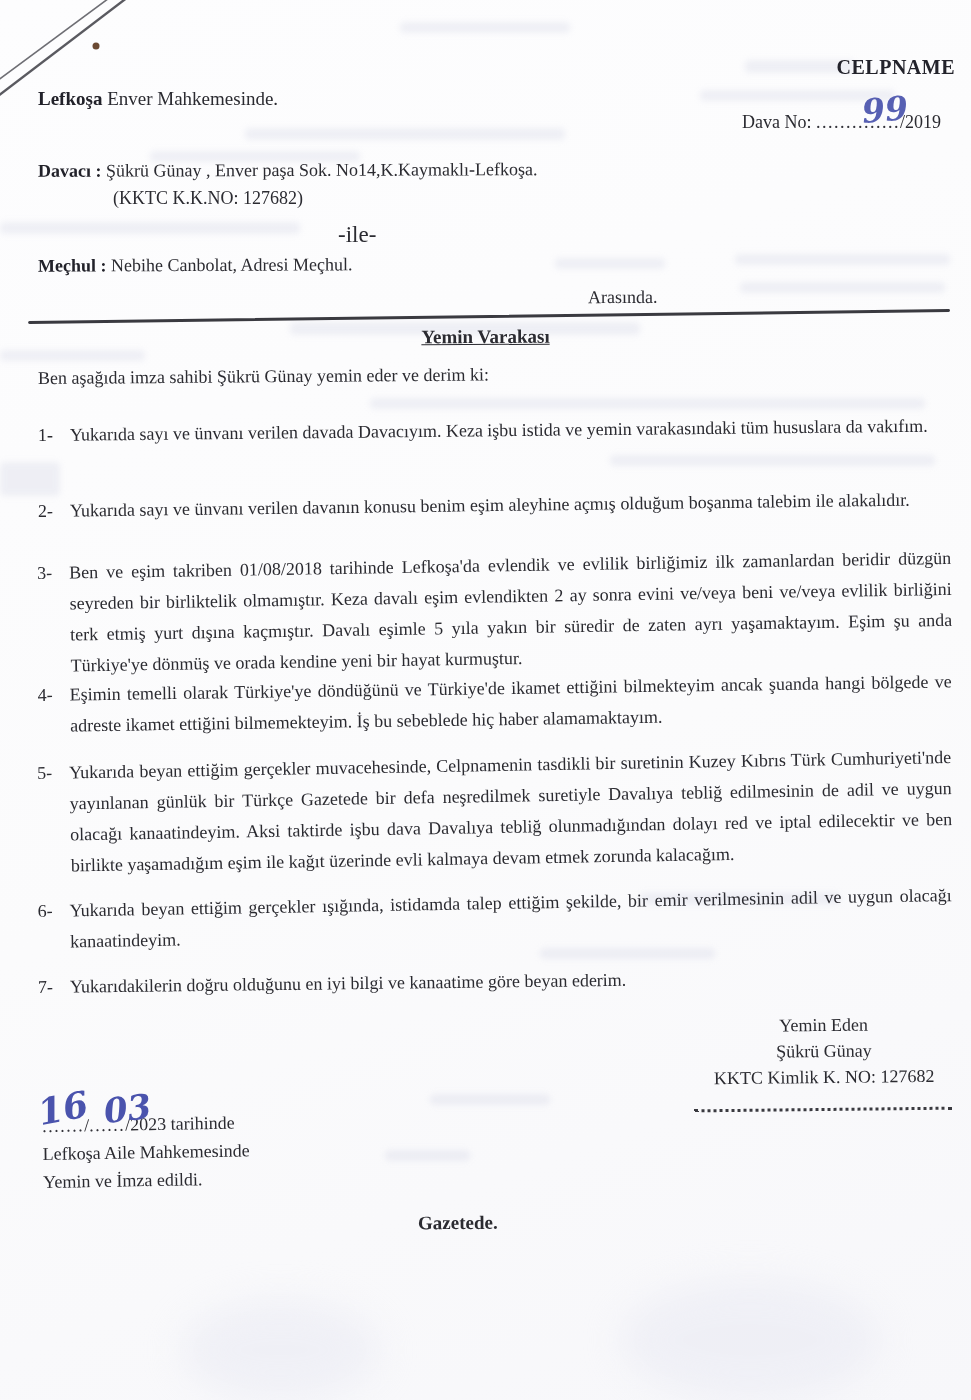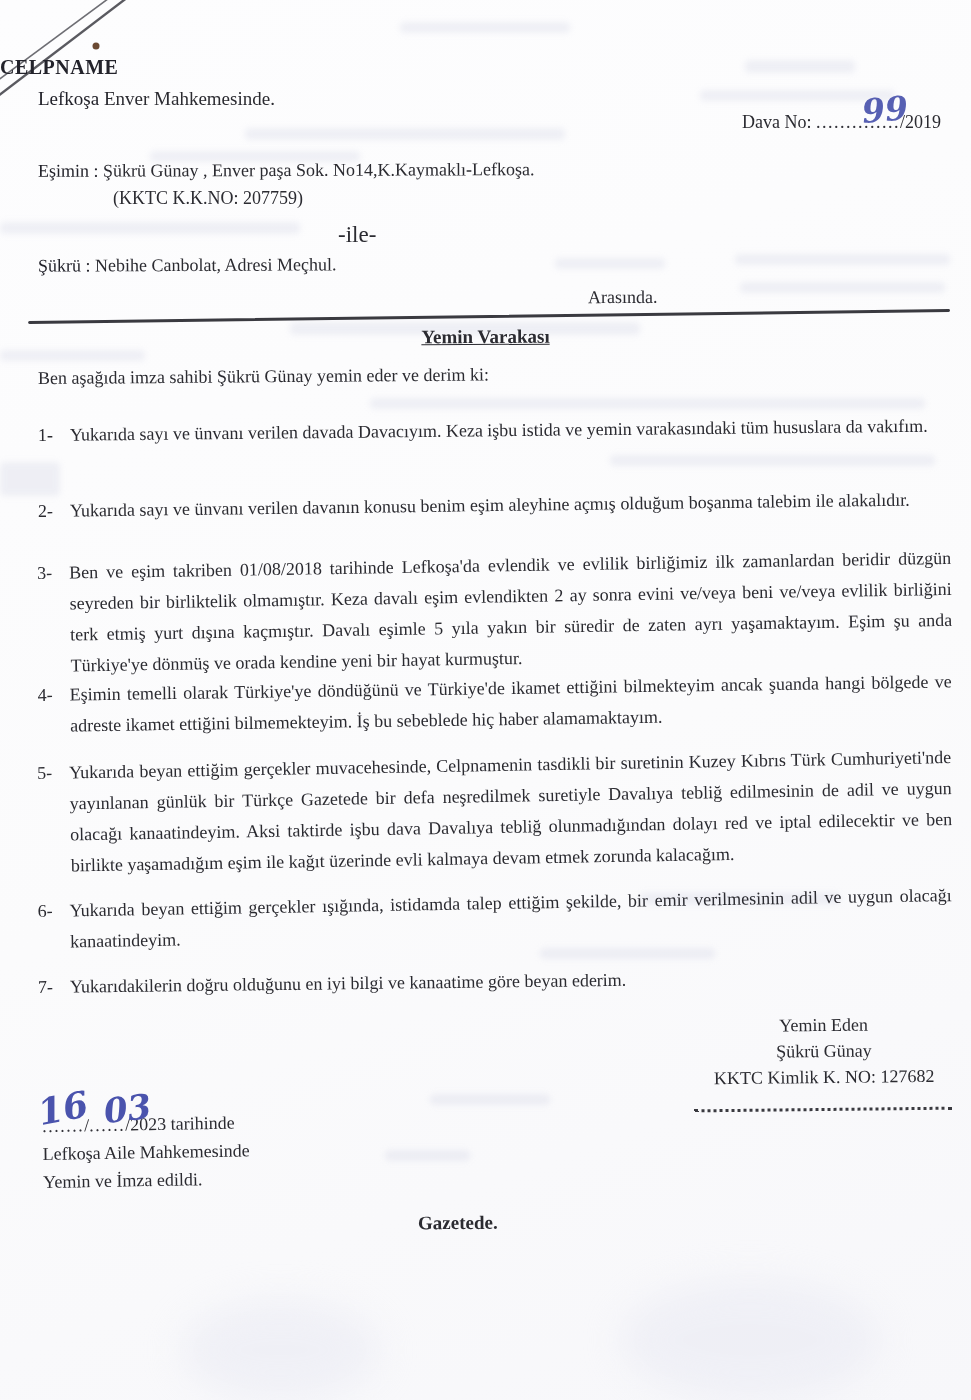--- a/index.html
+++ b/index.html
@@ -9,24 +9,24 @@
     font-family:"Liberation Serif", serif;
     color:#2b2b31;
   }
   .page{
     position:relative;
     width:971px;height:1400px;
     background:linear-gradient(160deg,#fdfdfe 0%,#fbfbfc 55%,#f7f7fa 100%);
     overflow:hidden;
   }
   .abs{position:absolute;}
-  .b{font-weight:normal;color:#22222a;}
+  .b{font-weight:bold;color:#22222a;}
 
   
-  .doc-title{left:0;top:56px;width:955px;text-align:left;font-size:20px;letter-spacing:.5px;font-weight:bold;color:#23232b;}
+  .doc-title{left:0;top:56px;width:955px;text-align:right;font-size:20px;letter-spacing:.5px;font-weight:bold;color:#23232b;}
 
   
   .court-line{left:38px;top:88px;font-size:19px;}
   .case-no{right:30px;top:112px;font-size:18px;white-space:nowrap;margin-left:43px;}
   .dots{letter-spacing:1.5px;color:#33333a;}
   .hand{color:#4a53ad;font-style:italic;font-family:"DejaVu Serif",serif;}
   .hand-99{position:absolute;left:46px;top:-22px;font-size:33px;transform:rotate(-5deg);font-weight:bold;opacity:.92;}
   .case-no .dotwrap{position:relative;display:inline-block;}
 
   .plaintiff{left:38px;top:160px;font-size:18px;transform:rotate(-.2deg);}
@@ -101,28 +101,28 @@
 
   <div class="abs court-line">
     <span class="b">Lefkoşa</span><span> Enver Mahkemesinde.</span>
   </div>
 
   <div class="abs case-no">
     <span>Dava No: </span><span class="dotwrap"><span class="dots">..............</span><span class="hand hand-99" style="color: rgb(74, 83, 173);">99</span></span><span>/2019</span>
   </div>
 
   <div class="abs plaintiff">
-    <span class="b">Eşimin : </span><span>Şükrü Günay , Enver paşa Sok. No14,K.Kaymaklı-Lefkoşa.</span>
+    <span class="b">Davacı : </span><span>Şükrü Günay , Enver paşa Sok. No14,K.Kaymaklı-Lefkoşa.</span>
   </div>
-  <div class="abs plaintiff-id">(KKTC K.K.NO: 207759)</div>
+  <div class="abs plaintiff-id">(KKTC K.K.NO: 127682)</div>
 
   <div class="abs ile">-ile-</div>
 
   <div class="abs defendant">
-    <span class="b">Şükrü : </span><span>Nebihe Canbolat, Adresi Meçhul.</span>
+    <span class="b">Meçhul : </span><span>Nebihe Canbolat, Adresi Meçhul.</span>
   </div>
 
   <div class="abs between">Arasında.</div>
   <div class="abs ruling"></div>
 
   <div class="abs section-title">Yemin Varakası</div>
 
   <div class="abs intro">Ben aşağıda imza sahibi Şükrü Günay yemin eder ve derim ki:</div>
 
   <div class="abs item i1">

